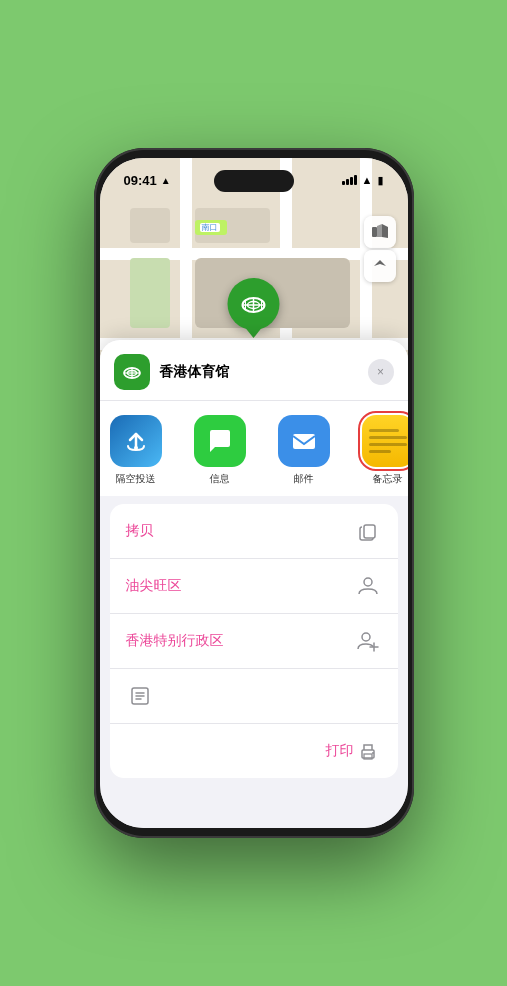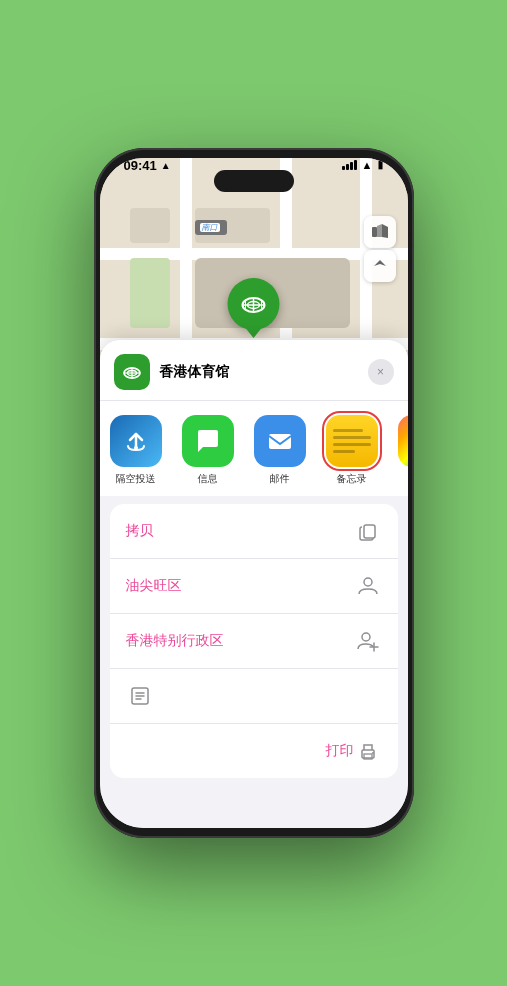--- a/index.html
+++ b/index.html
@@ -43,21 +43,21 @@
       z-index: 100;
     }
     
     .status-bar {
       position: absolute;
       top: 0;
       left: 0;
       right: 0;
       height: 50px;
       display: flex;
-      align-items: flex-start;
+      align-items: center;
       justify-content: space-between;
       padding: 0 24px 6px;
       z-index: 50;
       color: #000;
     }
     .status-time {
       font-size: 13px;
       font-weight: 600;
       display: flex;
       align-items: center;
@@ -165,27 +165,26 @@
       align-items: center;
       justify-content: center;
       box-shadow: 0 1px 4px rgba(0,0,0,0.2);
       font-size: 14px;
     }
     
     .map-label {
       position: absolute;
       top: 62px;
       left: 95px;
-      background: #737373;
+      background: #bef264;
       color: white;
       font-size: 9px;
       padding: 2px 5px;
       border-radius: 3px;
       white-space: nowrap;
-      font-style: italic;
     }
     
     .bottom-sheet {
       position: absolute;
       bottom: 0;
       left: 0;
       right: 0;
       background: #f2f2f7;
       border-radius: 20px 20px 0 0;
       box-shadow: 0 -4px 20px rgba(0,0,0,0.15);
@@ -232,21 +231,21 @@
       display: flex;
       align-items: center;
       justify-content: center;
       font-size: 12px;
       color: #8e8e93;
       cursor: pointer;
     }
     
     .share-row {
       display: flex;
-      gap: 0;
+      gap: 12px;
       padding: 14px 0 10px;
       background: #fff;
       overflow-x: auto;
       scrollbar-width: none;
       border-bottom: 8px solid #f2f2f7;
     }
     .share-row::-webkit-scrollbar { display: none; }
     .share-item {
       display: flex;
       flex-direction: column;

